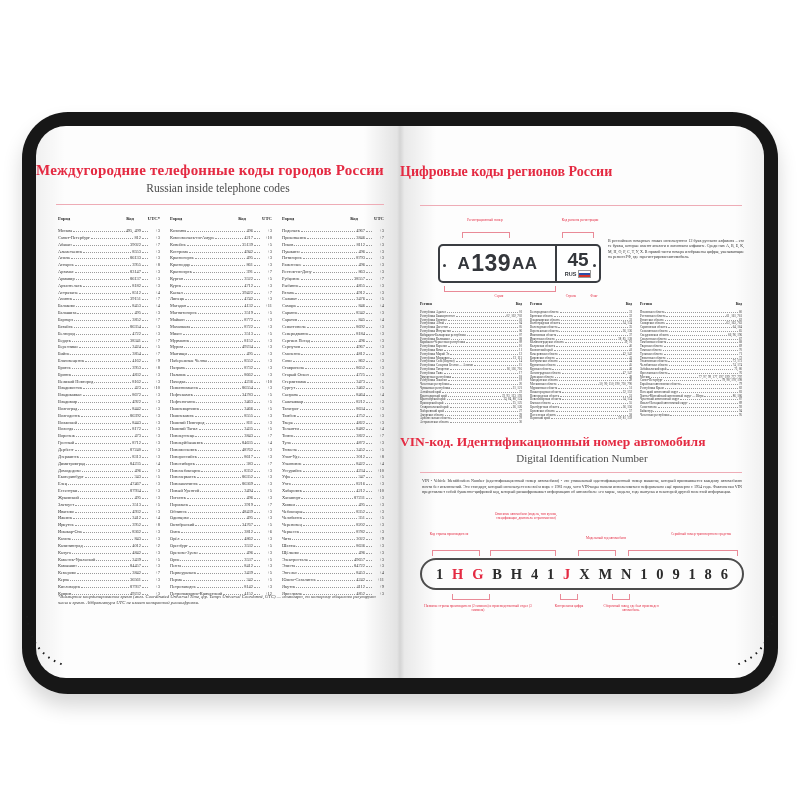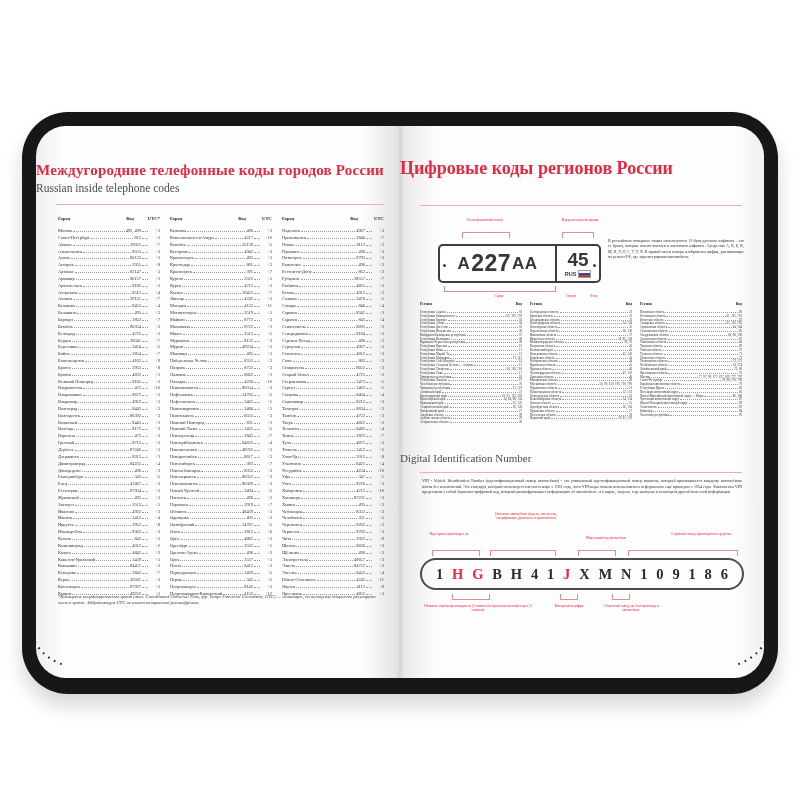--- a/index.html
+++ b/index.html
@@ -13,21 +13,21 @@
            linear-gradient(90deg, rgba(0,0,0,.05) 0%, rgba(0,0,0,0) 4%, rgba(0,0,0,0) 45%,
              rgba(0,0,0,.10) 49.6%, rgba(0,0,0,.16) 50%, rgba(0,0,0,.08) 50.6%,
              rgba(0,0,0,0) 55%, rgba(0,0,0,0) 96%, rgba(0,0,0,.05) 100%),
            #fdfdfd;}
 
   .page{position:absolute;top:0;height:552px;width:364px;}
   .page-left{left:0;}
   .page-right{left:364px;}
 
   .ttl{position:absolute;left:0;width:100%;text-align:left;font-weight:bold;color:#e42a42;}
-  .sub{position:absolute;left:0;width:100%;text-align:left;color:#4c4c4c;}
+  .sub{position:absolute;left:0;width:100%;text-align:center;color:#4c4c4c;}
   .hairline{position:absolute;height:1px;background:#eeacb6;}
 
   
   .lp-title{top:36px;font-size:15px;letter-spacing:.2px;}
   .lp-sub{top:56px;font-size:11.5px;}
   .lp-line{top:78px;left:20px;right:16px;}
   .phone-table{position:absolute;top:90px;left:22px;right:16px;display:flex;gap:10px;}
   .pcol{flex:1;min-width:0;}
   .phead{display:flex;font-size:4.7px;font-weight:bold;color:#1c1c1c;margin-bottom:7px;}
   .phead .h-city{flex:1;text-align:left;}
@@ -36,21 +36,21 @@
   .prow{display:flex;align-items:baseline;font-size:4.4px;line-height:6.85px;height:6.85px;color:#333;}
   .r-city{white-space:nowrap;}
   .r-dots{flex:1;border-bottom:1px dotted #9a9a9a;margin:0 1px 1.4px 1px;min-width:3px;}
   .r-d2{flex:0 0 6px;}
   .r-code{white-space:nowrap;}
   .r-utc{width:11px;text-align:right;white-space:nowrap;}
   .footnote{position:absolute;top:468px;left:22px;right:16px;font-size:4.7px;line-height:6.2px;
             font-style:italic;color:#3a3a3a;}
 
   
-  .rp-title{top:32px;font-size:18px;}
+  .rp-title{top:38px;font-size:14px;}
   .rp-sub{top:57px;font-size:11.5px;}
   .rp-line{top:79px;left:20px;right:22px;}
 
   .redlbl{position:absolute;color:#e42a42;font-size:3.4px;line-height:4.1px;text-align:center;}
   .bracket{position:absolute;border:1px solid #e98a97;}
   .br-open-bottom{border-bottom:none;height:5px;}
   .br-open-top{border-top:none;height:5px;}
 
   .plate{position:absolute;top:118px;left:38px;width:163px;height:39px;background:#fff;
          border:2px solid #3a3d42;border-radius:5px;display:flex;box-sizing:border-box;}
@@ -1266,21 +1266,21 @@
 
     <div class="redlbl" style="top:92px;left:52px;width:66px;">Регистрационный номер</div>
     <div class="redlbl" style="top:92px;left:152px;width:56px;">Код региона регистрации</div>
     <div class="bracket br-open-bottom" style="top:106px;left:62px;width:46px;"></div>
     <div class="bracket br-open-bottom" style="top:106px;left:162px;width:30px;"></div>
 
     <div class="plate">
       <div class="bolt" style="left:3px;"></div>
       <div class="p-main">
         <span class="p-ltr">А</span>
-        <span class="p-dig">227</span>
+        <span class="p-dig">139</span>
         <span class="p-ltr">АА</span>
       </div>
       <div class="p-sep"></div>
       <div class="p-reg">
         <div class="p-regnum">45</div>
         <div class="p-bottomrow">
           <span class="p-rus">RUS</span>
           <span class="flag">
             <div class="fl-w"></div>
               <div class="fl-b"></div>
@@ -1747,20 +1747,21 @@
             <span class="r-code">94</span>
           </div>
           <div class="rrow">
             <span class="r-city">Чеченская республика</span>
             <span class="r-dots"></span>
             <span class="r-code">95</span>
           </div>
         </div>
       </div>
 
+    <div class="ttl vin-title">VIN-код. Идентификационный номер автомобиля</div>
     <div class="sub vin-sub">Digital Identification Number</div>
     <div class="hairline vin-line"></div>
     <div class="vin-para">VIN - Vehicle Identification Number (идентификационный номер автомобиля) - это уникальный идентификационный номер машины, который присваивается каждому автомобилю почти без исключений. Это стандарт, который используется во всём мире с 1981 года, хотя VIN-коды начали использоваться неформально ещё примерно с 1954 года. Фактически VIN представляет собой буквенно-цифровой код, который расшифровывает информацию об автомобиле: его марке, модели, годе выпуска и некоторой другой полезной информации.</div>
 
     <div class="vin-diagram">
       <div class="redlbl" style="top:20px;left:0;width:58px;">Код страны производителя</div>
       <div class="redlbl" style="top:0;left:64px;width:84px;">Описание автомобиля (модель, тип кузова, спецификация, двигатель и трансмиссия)</div>
       <div class="redlbl" style="top:24px;left:158px;width:56px;">Модельный год автомобиля</div>
       <div class="redlbl" style="top:20px;left:242px;width:78px;">Серийный номер транспортного средства</div>
 

